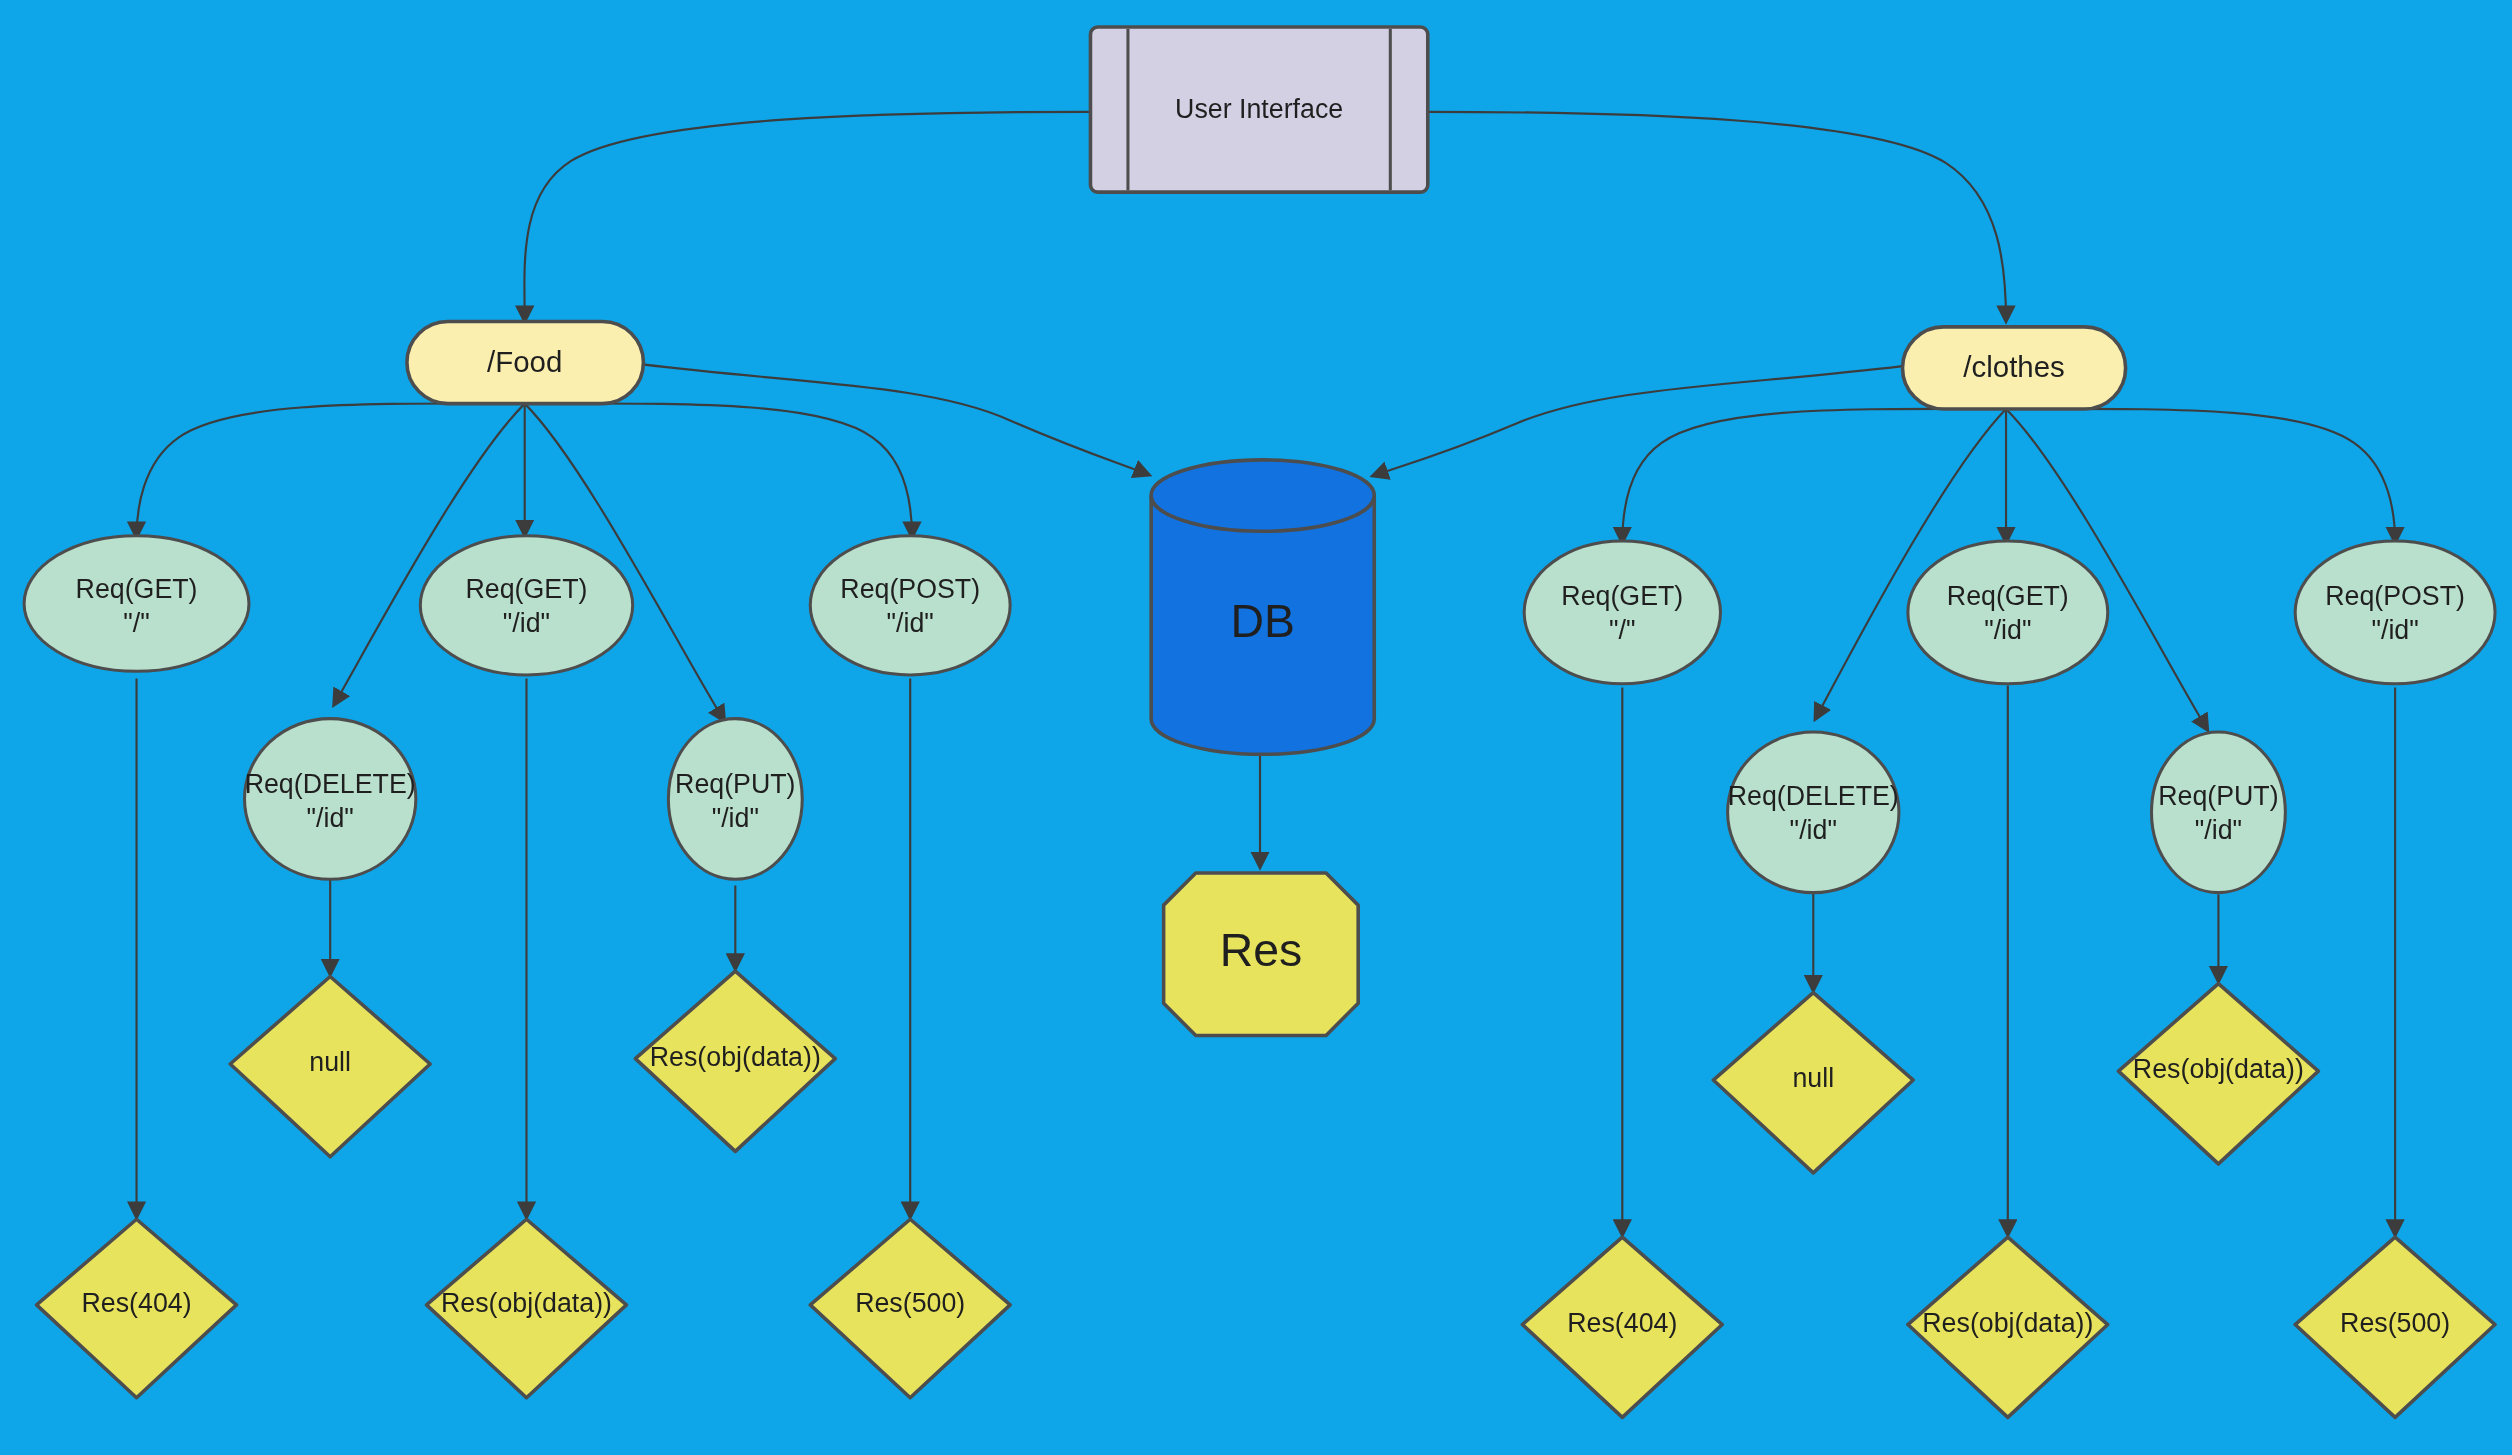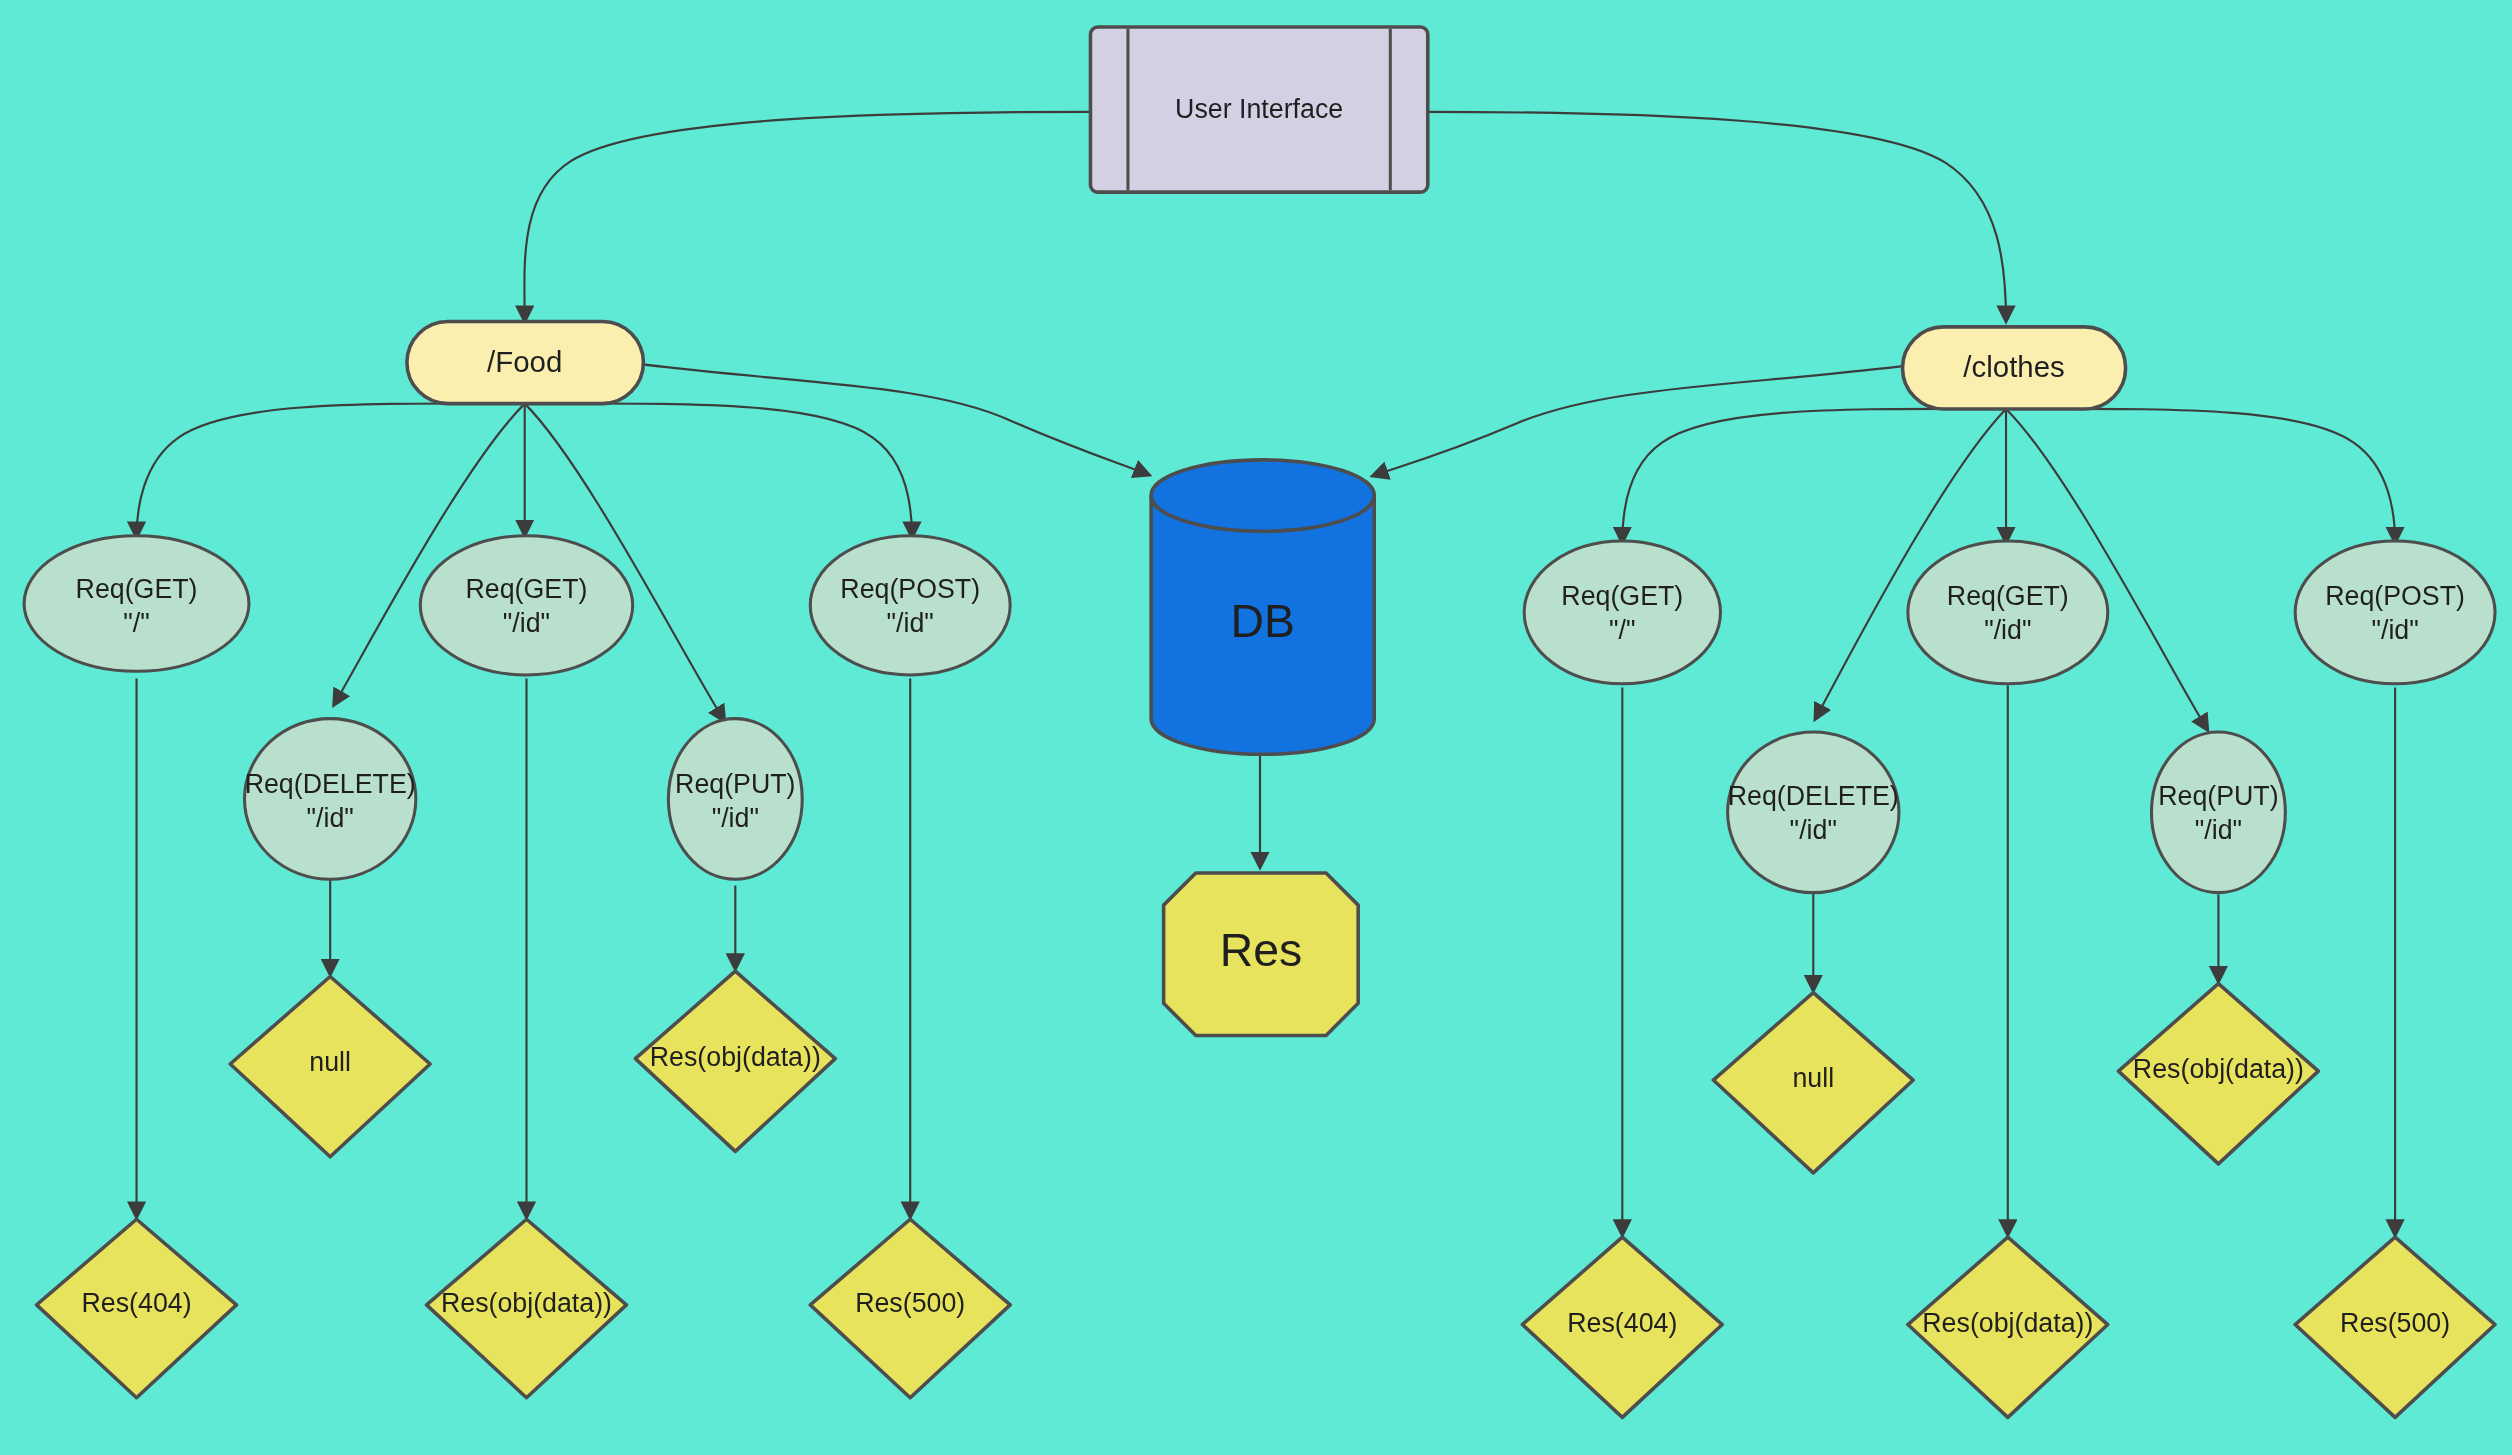--- a/index.html
+++ b/index.html
@@ -7,21 +7,21 @@
     padding: 0;
     background: #ffffff;
   }
   body {
     font-family: "Liberation Sans", sans-serif;
   }
   #canvas-wrap {
     position: relative;
     width: 2512px;
     height: 1456px;
-    background: #5eead4;
+    background: #0ea5e9;
     overflow: hidden;
   }
   svg.diagram {
     position: absolute;
     inset: 0;
     width: 2512px;
     height: 1456px;
     display: block;
   }
   .edge-path {

